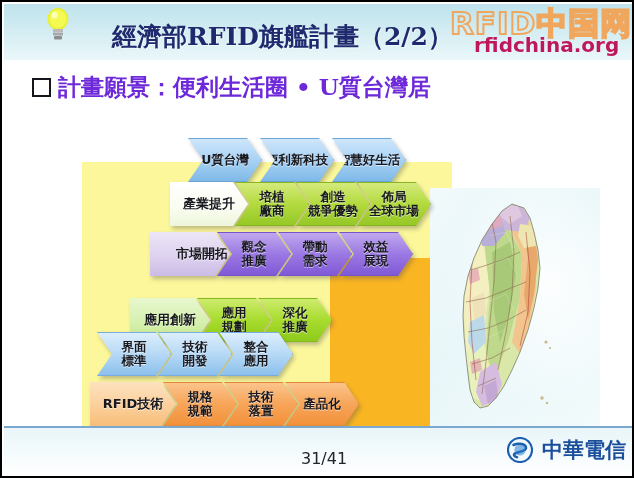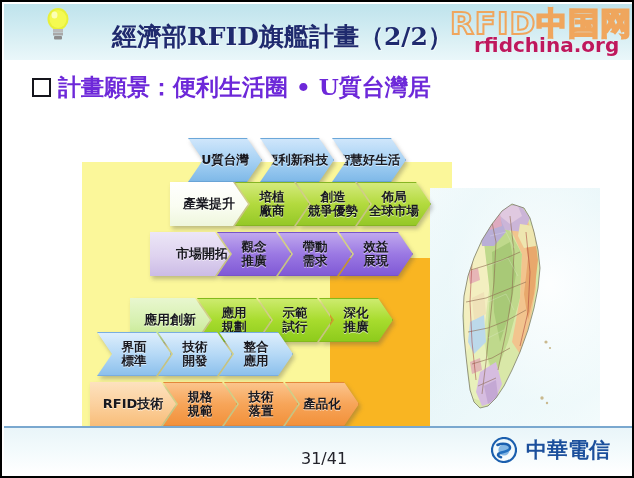--- a/index.html
+++ b/index.html
@@ -137,21 +137,21 @@
     position:absolute;left:2px;bottom:2px;width:630px;height:46px;
     background:linear-gradient(180deg,#e9f5f9 0%,#f2fafc 45%,#ffffff 100%);
     border-top:2px solid #7aa8cf;
   }
   #pageno{
     position:absolute;left:297px;top:12px;
     font-family:"DejaVu Sans","Liberation Sans",sans-serif;
     font-size:16px;color:#23232b;margin-top:9px;
   }
   #logo{
-    position:absolute;right:24px;top:8px;display:flex;align-items:center;gap:9px;
+    position:absolute;right:8px;top:8px;display:flex;align-items:center;gap:9px;
   }
   #logo-txt{
     font-family:"DejaVu Serif","Liberation Serif",serif;
     font-size:21px;font-weight:bold;color:#1b4f9c;white-space:nowrap;
   }
 </style>
 </head>
 <body>
 
 <div id="slide">
@@ -301,24 +301,20 @@
       </div>
       <div class="row t-green2" style="left: 128px; top: 280px; margin-top: 16px;">
         <div class="lbl" style="width: 80px;">
           <span class="lbl-txt">應用創新</span>
         </div>
         <div class="chev" style="width: 74px;">
           <span class="chev-txt">應用
 規劃</span>
         </div>
         <div class="chev" style="width: 74px;">
-          <span class="chev-txt">示範
-試行</span>
-        </div>
-        <div class="chev" style="width: 74px;">
           <span class="chev-txt">深化
 推廣</span>
         </div>
       </div>
       <div class="row t-blue2" style="left: 108px; top: 330px;">
         <div class="chev" style="width: 74px;">
           <span class="chev-txt">界面
 標準</span>
         </div>
         <div class="chev" style="width: 74px;">

